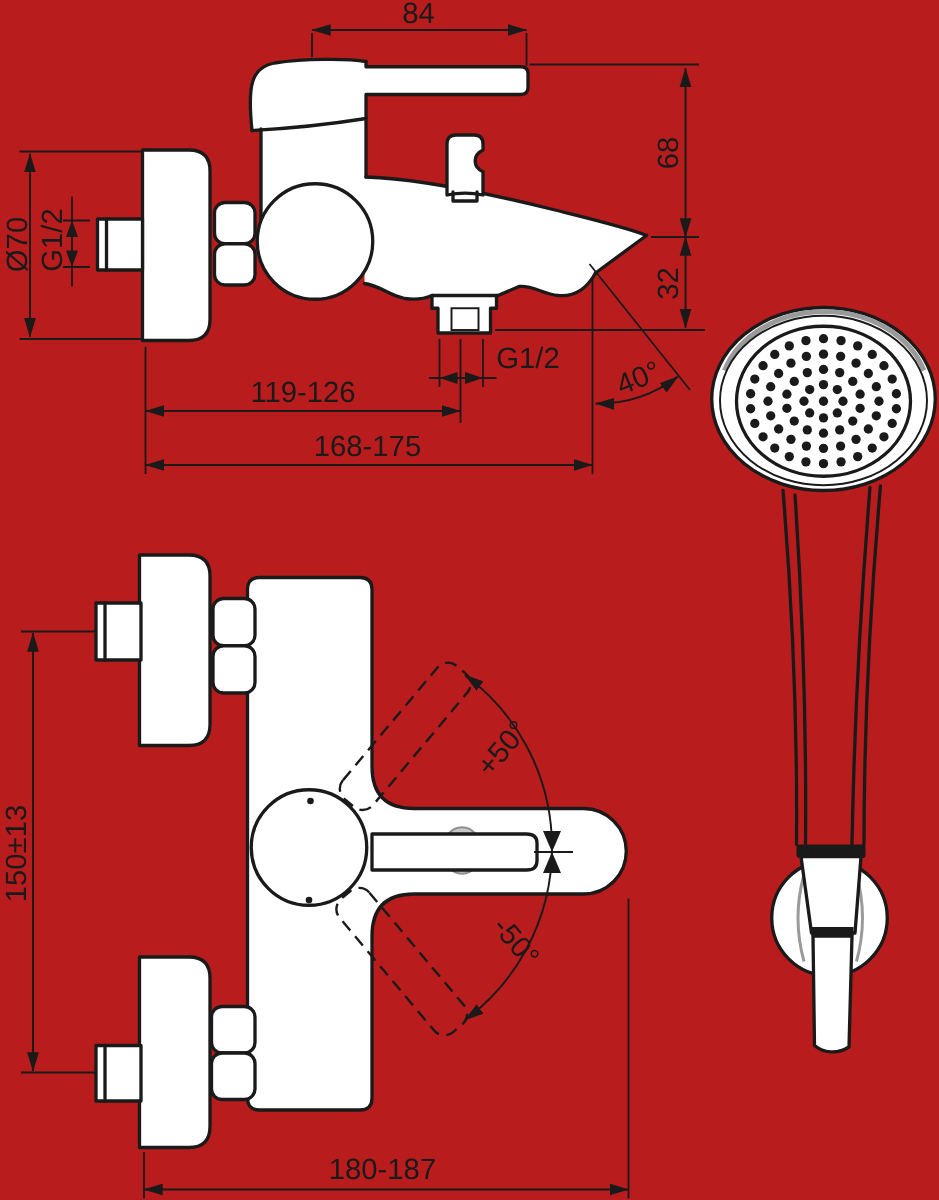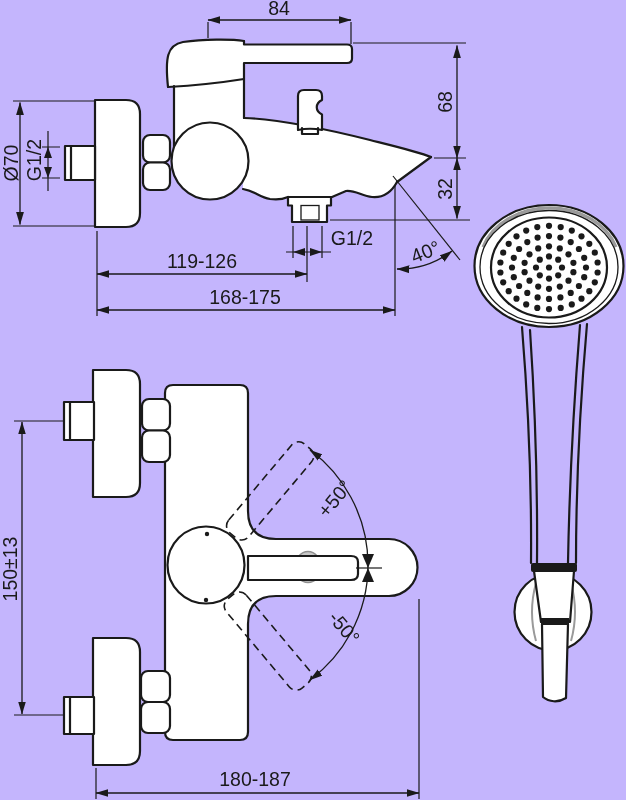--- a/index.html
+++ b/index.html
@@ -1,16 +1,16 @@
 <!DOCTYPE html>
 <html><head>
 <meta charset="utf-8">
 <style>
   html,body{margin:0;padding:0;background:#ffffff;}
-  #canvas{position:relative;width:626px;height:800px;background:#c4b5fd;overflow:hidden;
+  #canvas{position:relative;width:626px;height:800px;background:#b91c1c;overflow:hidden;
           font-family:"Liberation Sans", sans-serif;}
   svg text{font-family:"Liberation Sans", sans-serif;font-size:19.5px;fill:#1a1a1a;}
   svg .mid{text-anchor:middle;}
   .ol{fill:#ffffff;stroke:#1a1a1a;stroke-width:2.2;stroke-linejoin:round;stroke-linecap:round;}
   .ln{fill:none;stroke:#1a1a1a;stroke-width:2.2;stroke-linejoin:round;stroke-linecap:round;}
   .fw{fill:#ffffff;stroke:none;}
   .dim{fill:none;stroke:#1a1a1a;stroke-width:1.3;}
   .ext{fill:none;stroke:#1a1a1a;stroke-width:1.2;}
   .dash{fill:none;stroke:#1a1a1a;stroke-width:1.6;stroke-dasharray:8 5;}
   .gray{fill:none;stroke:#9a9a9a;}

